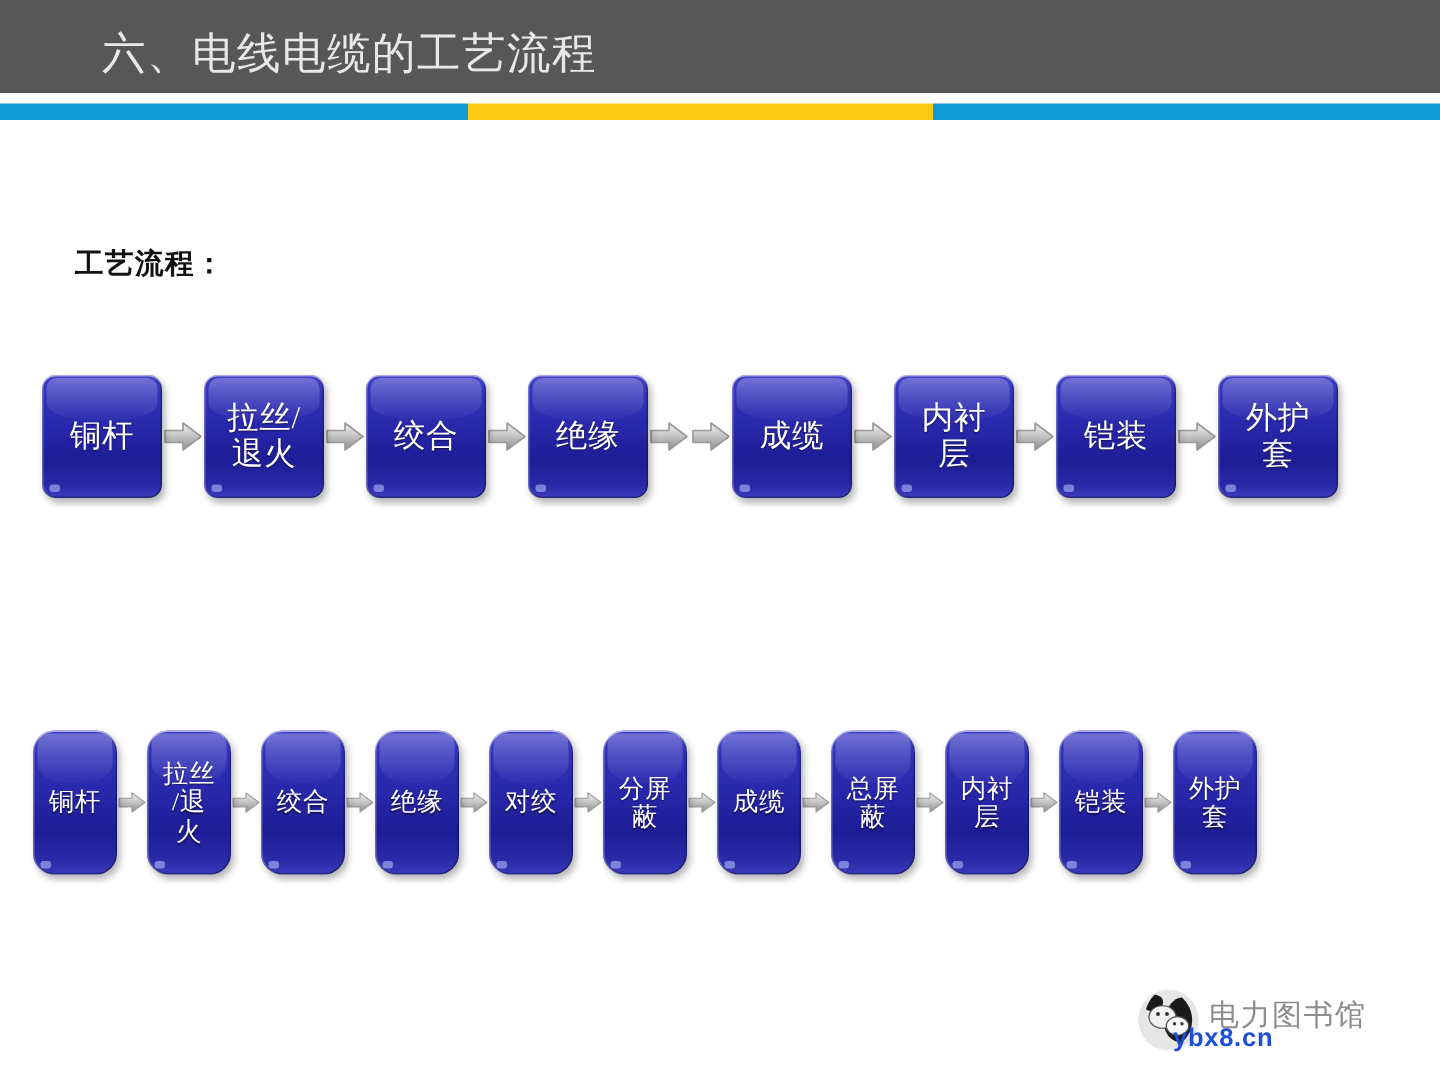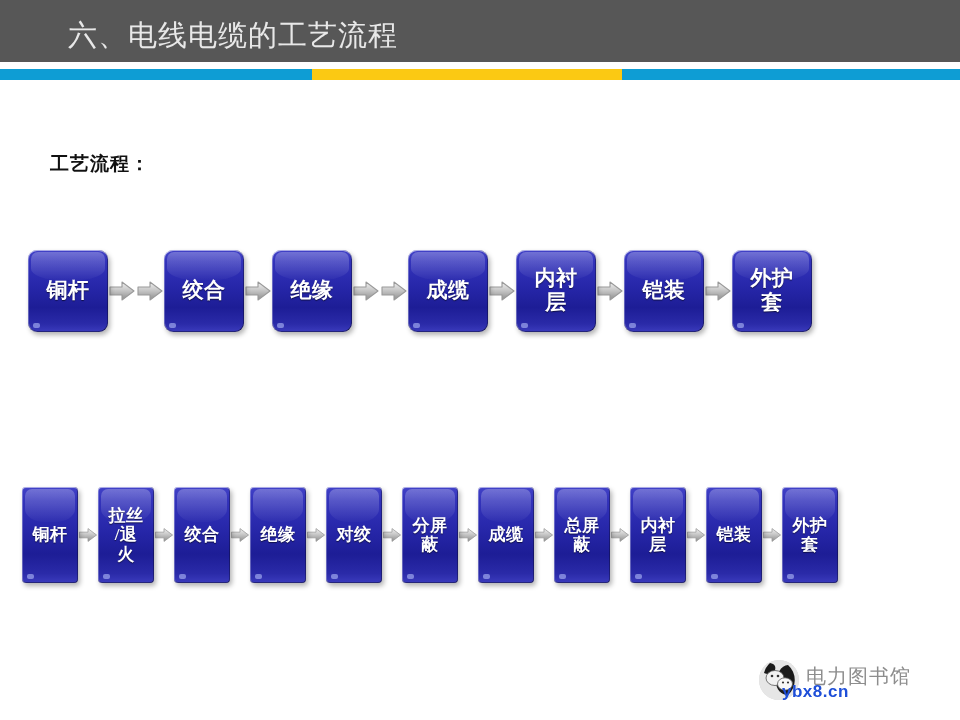--- a/index.html
+++ b/index.html
@@ -57,21 +57,21 @@
     display: flex;
   }
   .accent-seg-left  { width: 312px; background: #0e9dd4; }
   .accent-seg-mid   { width: 310px; background: #fbc913; }
   .accent-seg-right { flex: 1;      background: #0e9dd4; }
 
   
   .sub-heading {
     position: absolute;
     left: 50px;
-    top: 151px;
+    top: 163px;
     font-family: "Liberation Serif", "DejaVu Serif", serif;
     font-size: 19px;
     font-weight: 700;
     color: #111111;
     letter-spacing: 1px;
     white-space: nowrap;
   }
 
   
   .flow-row {
@@ -85,21 +85,21 @@
   
   .node {
     position: relative;
     display: flex;
     align-items: center;
     justify-content: center;
     text-align: center;
     border-radius: 9px;
     color: #ffffff;
     font-family: "Liberation Serif", "DejaVu Serif", serif;
-    font-weight: 700;
+    font-weight: 400;
     letter-spacing: 0.5px;
     background:
       linear-gradient(to bottom,
         #4242c8 0%,
         #3333bb 14%,
         #2626a8 46%,
         #1d1d96 70%,
         #2a2aa8 90%,
         #3b3bbd 100%);
     box-shadow:
@@ -137,21 +137,21 @@
 
   .row1 .node {
     width: 80px;
     height: 82px;
     font-size: 21px;
   }
   .row2 .node {
     width: 56px;
     height: 96px;
     font-size: 17px;
-    border-radius: 4px;
+    border-radius: 14px;
   }
 
   
   .arrow {
     flex: 0 0 auto;
     display: flex;
     align-items: center;
     justify-content: center;
   }
   .row1 .arrow { width: 28px; height: 24px; }
@@ -219,20 +219,23 @@
         <svg viewBox="0 0 28 24" preserveAspectRatio="xMidYMid meet">
           <defs>
             <linearGradient id="ag1" x1="0" y1="0" x2="0" y2="1">
               <stop offset="0%" stop-color="#f0f0f0"></stop>
               <stop offset="45%" stop-color="#c8c8c8"></stop>
               <stop offset="100%" stop-color="#8e8e8e"></stop>
             </linearGradient>
           </defs>
           <path d="M2 8 L14 8 L14 3 L26 12 L14 21 L14 16 L2 16 Z" fill="url(#ag1)" stroke="#9a9a9a" stroke-width="1.1" stroke-linejoin="round"></path>
         </svg>
+      </div>
+      <div class="node">
+        <span class="node-label">拉丝/<br>退火</span>
       </div>
       <div class="arrow">
         <svg viewBox="0 0 28 24" preserveAspectRatio="xMidYMid meet">
           <defs>
             <linearGradient id="ag2" x1="0" y1="0" x2="0" y2="1">
               <stop offset="0%" stop-color="#f0f0f0"></stop>
               <stop offset="45%" stop-color="#c8c8c8"></stop>
               <stop offset="100%" stop-color="#8e8e8e"></stop>
             </linearGradient>
           </defs>

